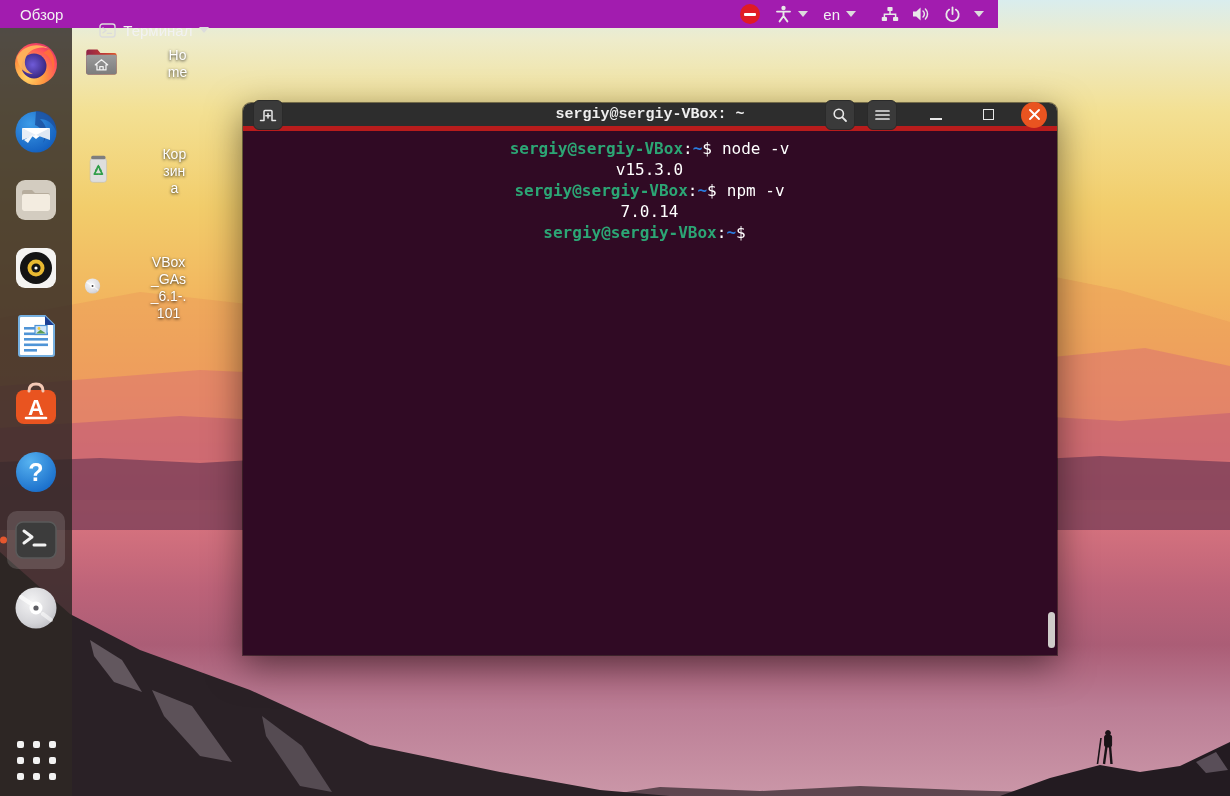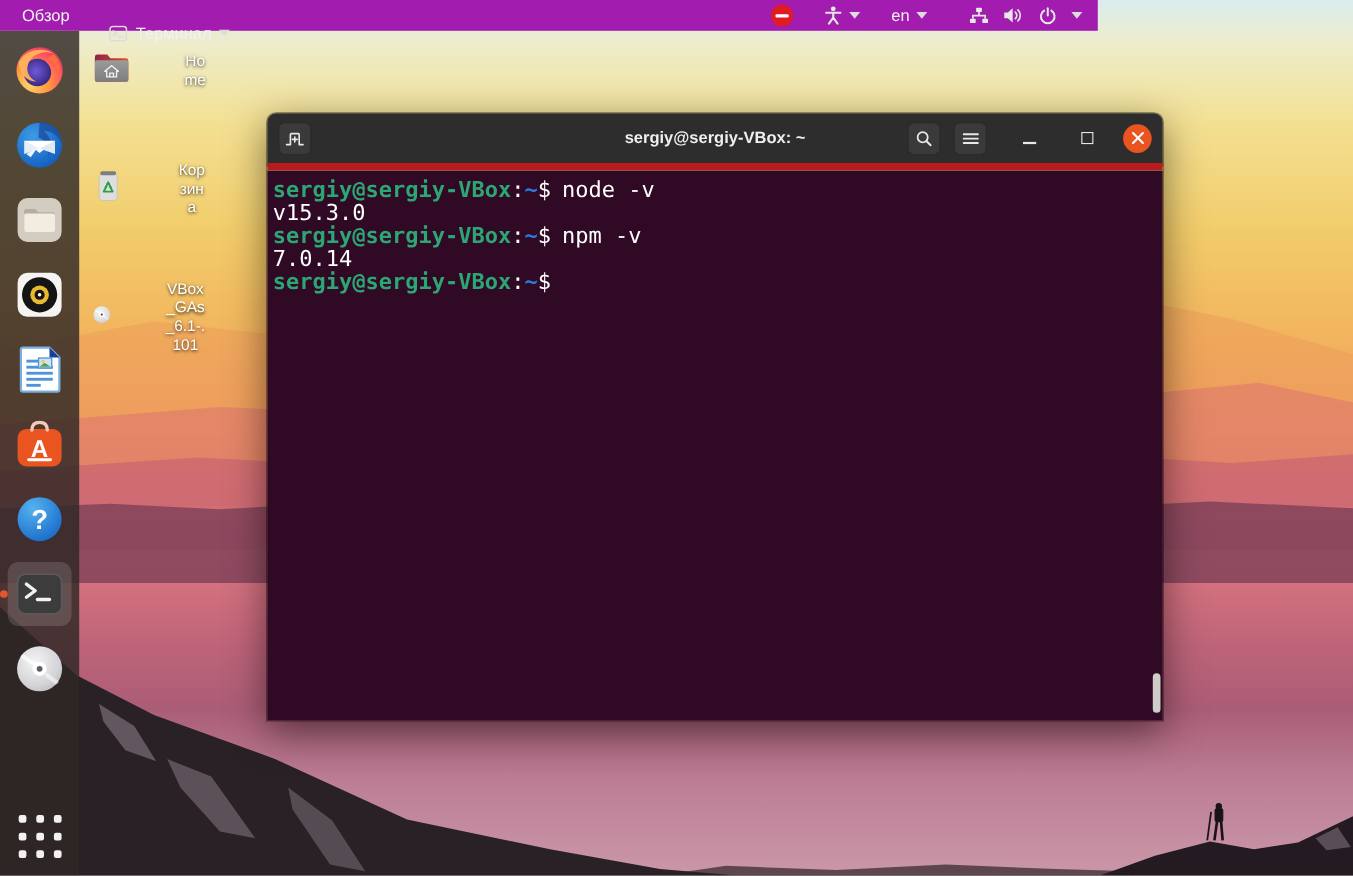--- a/index.html
+++ b/index.html
@@ -17,21 +17,21 @@
   
   .top-bar { position:absolute; left:0; top:0; width:998px; height:28px; background:#a21caf;
     z-index:60; display:flex; align-items:center; color:#f2f2f2; font-size:15px; }
   .tb-left { display:flex; align-items:center; gap:30px; padding-left:14px; }
   .tb-activities { padding:2px 6px; cursor:pointer; }
   .tb-appmenu { display:flex; align-items:center; gap:7px; cursor:pointer;margin-top:32px; }
   .tb-appmenu svg { display:block; }
   .tb-center { position:absolute; left:50%; top:0; height:28px; transform:translateX(-46%);
     display:flex; align-items:center; gap:12px; cursor:pointer; }
   .notif-dot { width:7px; height:7px; border-radius:50%; background:#ffffff; }
-  .tb-right { margin-left:auto; display:flex; align-items:center; gap:28px; padding-right:14px; }
+  .tb-right { margin-left:auto; display:flex; align-items:center; gap:15px; padding-right:14px; }
   .dnd { width:20px; height:20px; border-radius:50%; background:#e01b24; position:relative; }
   .dnd::after { content:""; position:absolute; left:4px; right:4px; top:8.5px; height:3px; background:#fff; border-radius:1px; }
   .chev { width:0; height:0; border-left:5px solid transparent; border-right:5px solid transparent; border-top:6px solid #dcdcdc; }
   .tb-group { display:flex; align-items:center; gap:6px; cursor:pointer; }
   .tb-lang { font-size:15px; }
 
   
   .dock { position:absolute; left:0; top:28px; width:72px; height:768px; z-index:50;
     background:rgba(46,39,36,0.82); display:flex; flex-direction:column; align-items:center;
     padding-top:12px; }
@@ -51,35 +51,35 @@
   .d-icon { position:absolute; left:0; width:104px; display:flex; flex-direction:row; align-items:center;
     cursor:pointer; text-align:center;gap:48px; }
   .d-icon .lbl { margin-top:4px; font-size:14px; color:#ffffff; text-shadow:0 1px 3px rgba(0,0,0,.85);
     line-height:17px; word-break:break-all; max-width:104px; }
   .di-home { top:8px; } .di-trash { top:112px;text-align:center; } .di-disc { top:222px; }
 
   
   .terminal { position:absolute; left:243px; top:103px; width:814px; height:552px; z-index:40;
     border-radius:8px 8px 0 0; box-shadow:0 10px 36px rgba(0,0,0,.5), 0 0 0 1px rgba(0,0,0,.45);
     display:flex; flex-direction:column; }
-  .t-header { position:relative; height:52px; background:#2d2d2d; border-radius:8px 8px 0 0;
-    display:flex; align-items:center; padding:0 10px; border-bottom:7px solid #b91c1c; }
+  .t-header { position:relative; height:28px; background:#2d2d2d; border-radius:8px 8px 0 0;
+    display:flex; align-items:center; padding:0 10px; border-bottom:5px solid #b91c1c;font-family:Liberation Mono, monospace; }
   .hbtn { width:30px; height:30px; border-radius:6px; background:#3a3a3a; border:1px solid #2a2a2a;
     display:flex; align-items:center; justify-content:center; cursor:pointer; flex:0 0 auto; }
   .t-title { position:absolute; left:0; right:0; text-align:center; font-size:15px; font-weight:bold;
     color:#efefef; pointer-events:none; }
   .t-actions { margin-left:auto; display:flex; align-items:center; gap:12px; }
   .glyph-btn { width:26px; height:26px; display:flex; align-items:center; justify-content:center; cursor:pointer; }
   .min-glyph { width:12px; height:2px; background:#e8e8e8; margin-top:8px; }
   .max-glyph { width:11px; height:11px; border:1.5px solid #e8e8e8; }
   .close-btn { width:26px; height:26px; border-radius:50%; background:#e95420; display:flex;
     align-items:center; justify-content:center; cursor:pointer; margin-left:8px; }
   .gap-l { margin-left:14px; }
   .t-body { position:relative; flex:1; background:#300a24; padding:7px 6px 0 5px; overflow:hidden;
-    font-family:"DejaVu Sans Mono",monospace; font-size:20px; line-height:21px; cursor:text; }
+    font-family:"DejaVu Sans Mono",monospace; font-size:16px; line-height:21px; cursor:text;text-align:center; }
   .t-line { white-space:pre; }
   .u { color:#2ca675; font-weight:bold; }
   .c { color:#ffffff; }
   .p { color:#2a7bde; font-weight:bold; }
   .d { color:#ffffff; }
   .cmd { color:#ffffff; margin-left:10px; }
   .out { color:#ffffff; }
   .t-scrollthumb { position:absolute; right:2px; bottom:7px; width:7px; height:36px;
     background:#cfccca; border-radius:4px; cursor:pointer; }
 </style>

